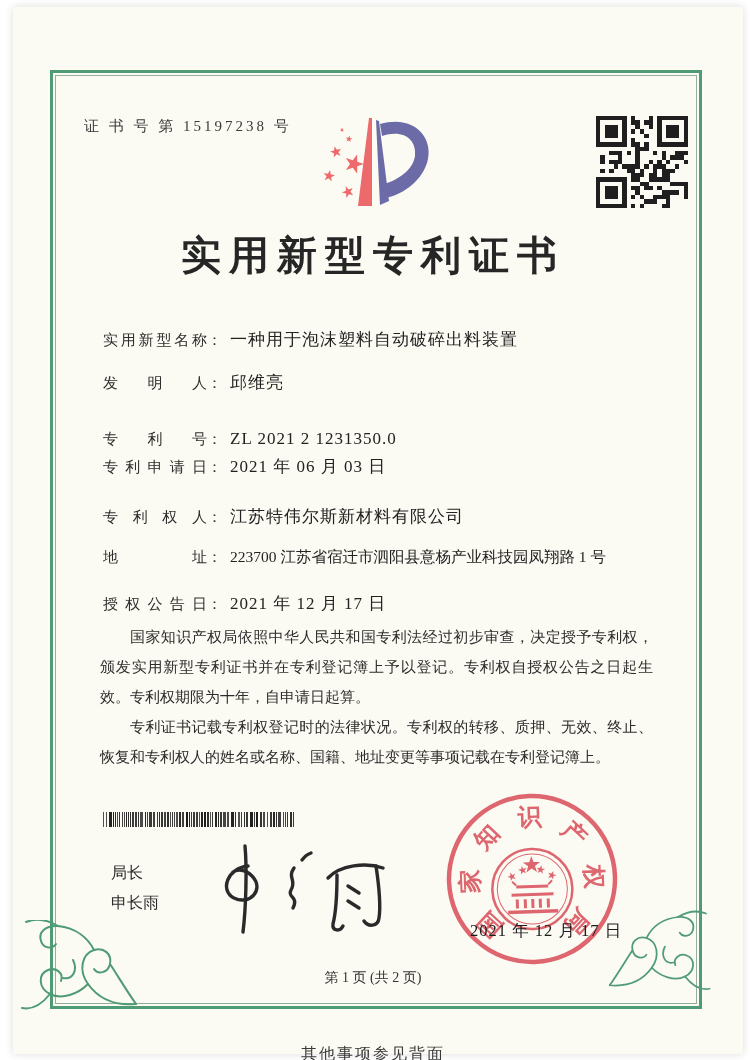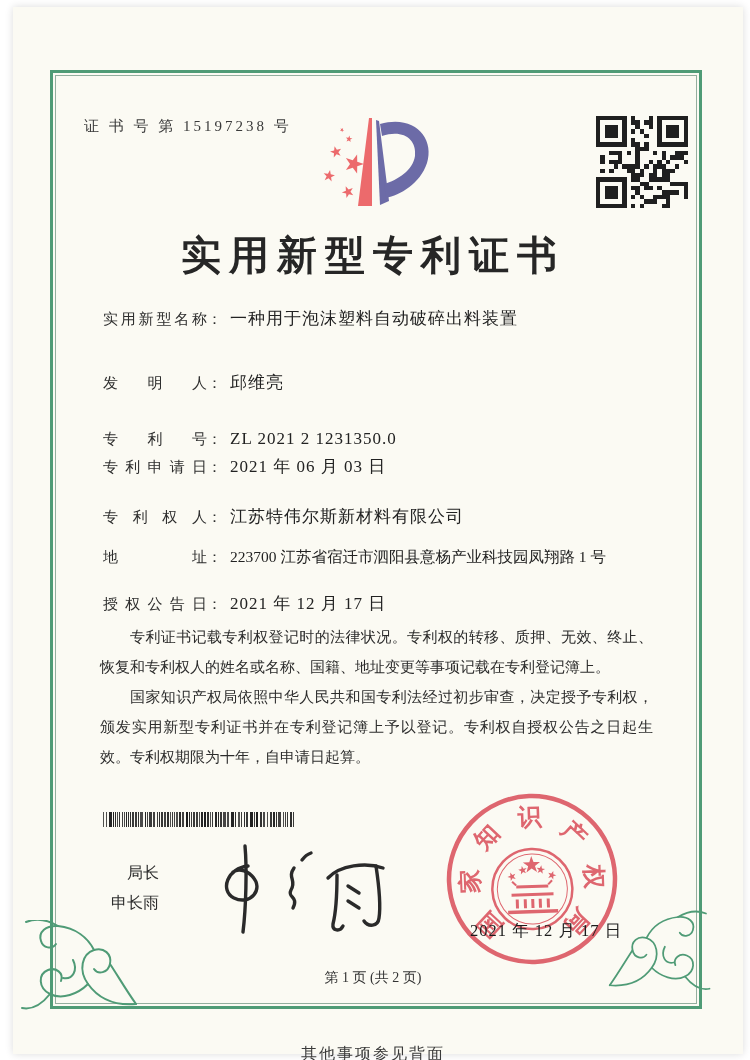--- a/index.html
+++ b/index.html
@@ -24,21 +24,21 @@
   .flabel{display:inline-block;width:104px;text-align:justify;text-align-last:justify;
     vertical-align:baseline;color:#2e2e2e;}
   .colon{margin-right:8px;}
   .fvalue{font-size:17px;letter-spacing:1px;color:#222;}
   .fvalue.small{font-size:15.5px;letter-spacing:0;}
   .grant-group{position:absolute;left:277px;top:0;white-space:nowrap;}
   .grant-group .flabel{width:92px;}
   .paras{left:100px;top:622px;width:553px;font-size:15px;line-height:30px;
     text-align:justify;color:#2c2c2c;}
   .paras p{margin:0;text-indent:2em;}
-  .signer{left:111px;top:858px;font-size:16px;line-height:30px;color:#2c2c2c;text-align:right;}
+  .signer{left:111px;top:858px;font-size:16px;line-height:30px;color:#2c2c2c;}
   .seal-date{left:470px;top:920px;font-size:16.5px;letter-spacing:1px;color:#1c1c1c;z-index:6;}
   .page-note{left:373px;top:969px;transform:translateX(-50%);font-size:14px;color:#333;}
   .back-note{left:373px;top:1016px;transform:translateX(-50%);font-size:16px;
     letter-spacing:2px;color:#3a3a3a;margin-top:28px;}
   .seal-svg{left:443px;top:790px;z-index:5;opacity:.92;transform:rotate(-2deg);}
   .sig-svg{left:190px;top:838px;z-index:4;}
   .barcode-svg{left:103px;top:812px;}
   .qr-svg{left:596px;top:116px;}
   .logo-svg{left:292px;top:106px;}
   .orn{pointer-events:none;}
@@ -218,21 +218,21 @@
     <rect x="13" y="19" width="1" height="1" fill="#1f1f1f"></rect>
     <rect x="16" y="19" width="1" height="1" fill="#1f1f1f"></rect>
     <rect x="8" y="20" width="1" height="1" fill="#1f1f1f"></rect>
     <rect x="10" y="20" width="1" height="1" fill="#1f1f1f"></rect>
     <rect x="15" y="20" width="1" height="1" fill="#1f1f1f"></rect>
     <rect x="16" y="20" width="1" height="1" fill="#1f1f1f"></rect>
   </svg>
 
 <div class="abs title">实用新型专利证书</div>
 
-<div class="abs field" style="top:307px">
+<div class="abs field" style="top:328px">
   <span class="flabel">实用新型名称</span><span class="colon">：</span><span class="fvalue">一种用于泡沫塑料自动破碎出料装置</span>
 </div>
 <div class="abs field" style="top:371px">
   <span class="flabel">发明人</span><span class="colon">：</span><span class="fvalue">邱维亮</span>
 </div>
 <div class="abs field" style="top:429px">
   <span class="flabel">专利号</span><span class="colon">：</span><span class="fvalue">ZL 2021 2 1231350.0</span>
 </div>
 <div class="abs field" style="top:455px">
   <span class="flabel">专利申请日</span><span class="colon">：</span><span class="fvalue">2021 年 06 月 03 日</span>
@@ -241,22 +241,22 @@
   <span class="flabel">专利权人</span><span class="colon">：</span><span class="fvalue">江苏特伟尔斯新材料有限公司</span>
 </div>
 <div class="abs field" style="top:547px">
   <span class="flabel">地址</span><span class="colon">：</span><span class="fvalue small">223700 江苏省宿迁市泗阳县意杨产业科技园凤翔路 1 号</span>
 </div>
 <div class="abs field" style="top:592px">
   <span class="flabel">授权公告日</span><span class="colon">：</span><span class="fvalue">2021 年 12 月 17 日</span>
 </div>
 
 <div class="abs paras">
+  <p>国家知识产权局依照中华人民共和国专利法经过初步审查，决定授予专利权，颁发实用新型专利证书并在专利登记簿上予以登记。专利权自授权公告之日起生效。专利权期限为十年，自申请日起算。</p>
   <p>专利证书记载专利权登记时的法律状况。专利权的转移、质押、无效、终止、恢复和专利权人的姓名或名称、国籍、地址变更等事项记载在专利登记簿上。</p>
-  <p>国家知识产权局依照中华人民共和国专利法经过初步审查，决定授予专利权，颁发实用新型专利证书并在专利登记簿上予以登记。专利权自授权公告之日起生效。专利权期限为十年，自申请日起算。</p>
 </div>
 
 <svg class="abs barcode-svg" id="barcode-svg" width="194" height="15" viewBox="0 0 194 15">
     <rect x="0" y="0" width="1" height="15" fill="#1a1a1a" opacity="0.7605549394502304"></rect>
     <rect x="3" y="0" width="1" height="15" fill="#1a1a1a" opacity="0.7789406580850482"></rect>
     <rect x="6" y="0" width="3" height="15" fill="#1a1a1a" opacity="0.9459987877053209"></rect>
     <rect x="10" y="0" width="1" height="15" fill="#1a1a1a" opacity="0.9773073081742041"></rect>
     <rect x="12" y="0" width="1" height="15" fill="#1a1a1a" opacity="0.9223413625149988"></rect>
     <rect x="14" y="0" width="1" height="15" fill="#1a1a1a" opacity="0.7825735151418485"></rect>
     <rect x="16" y="0" width="1" height="15" fill="#1a1a1a" opacity="0.8766467560781166"></rect>

